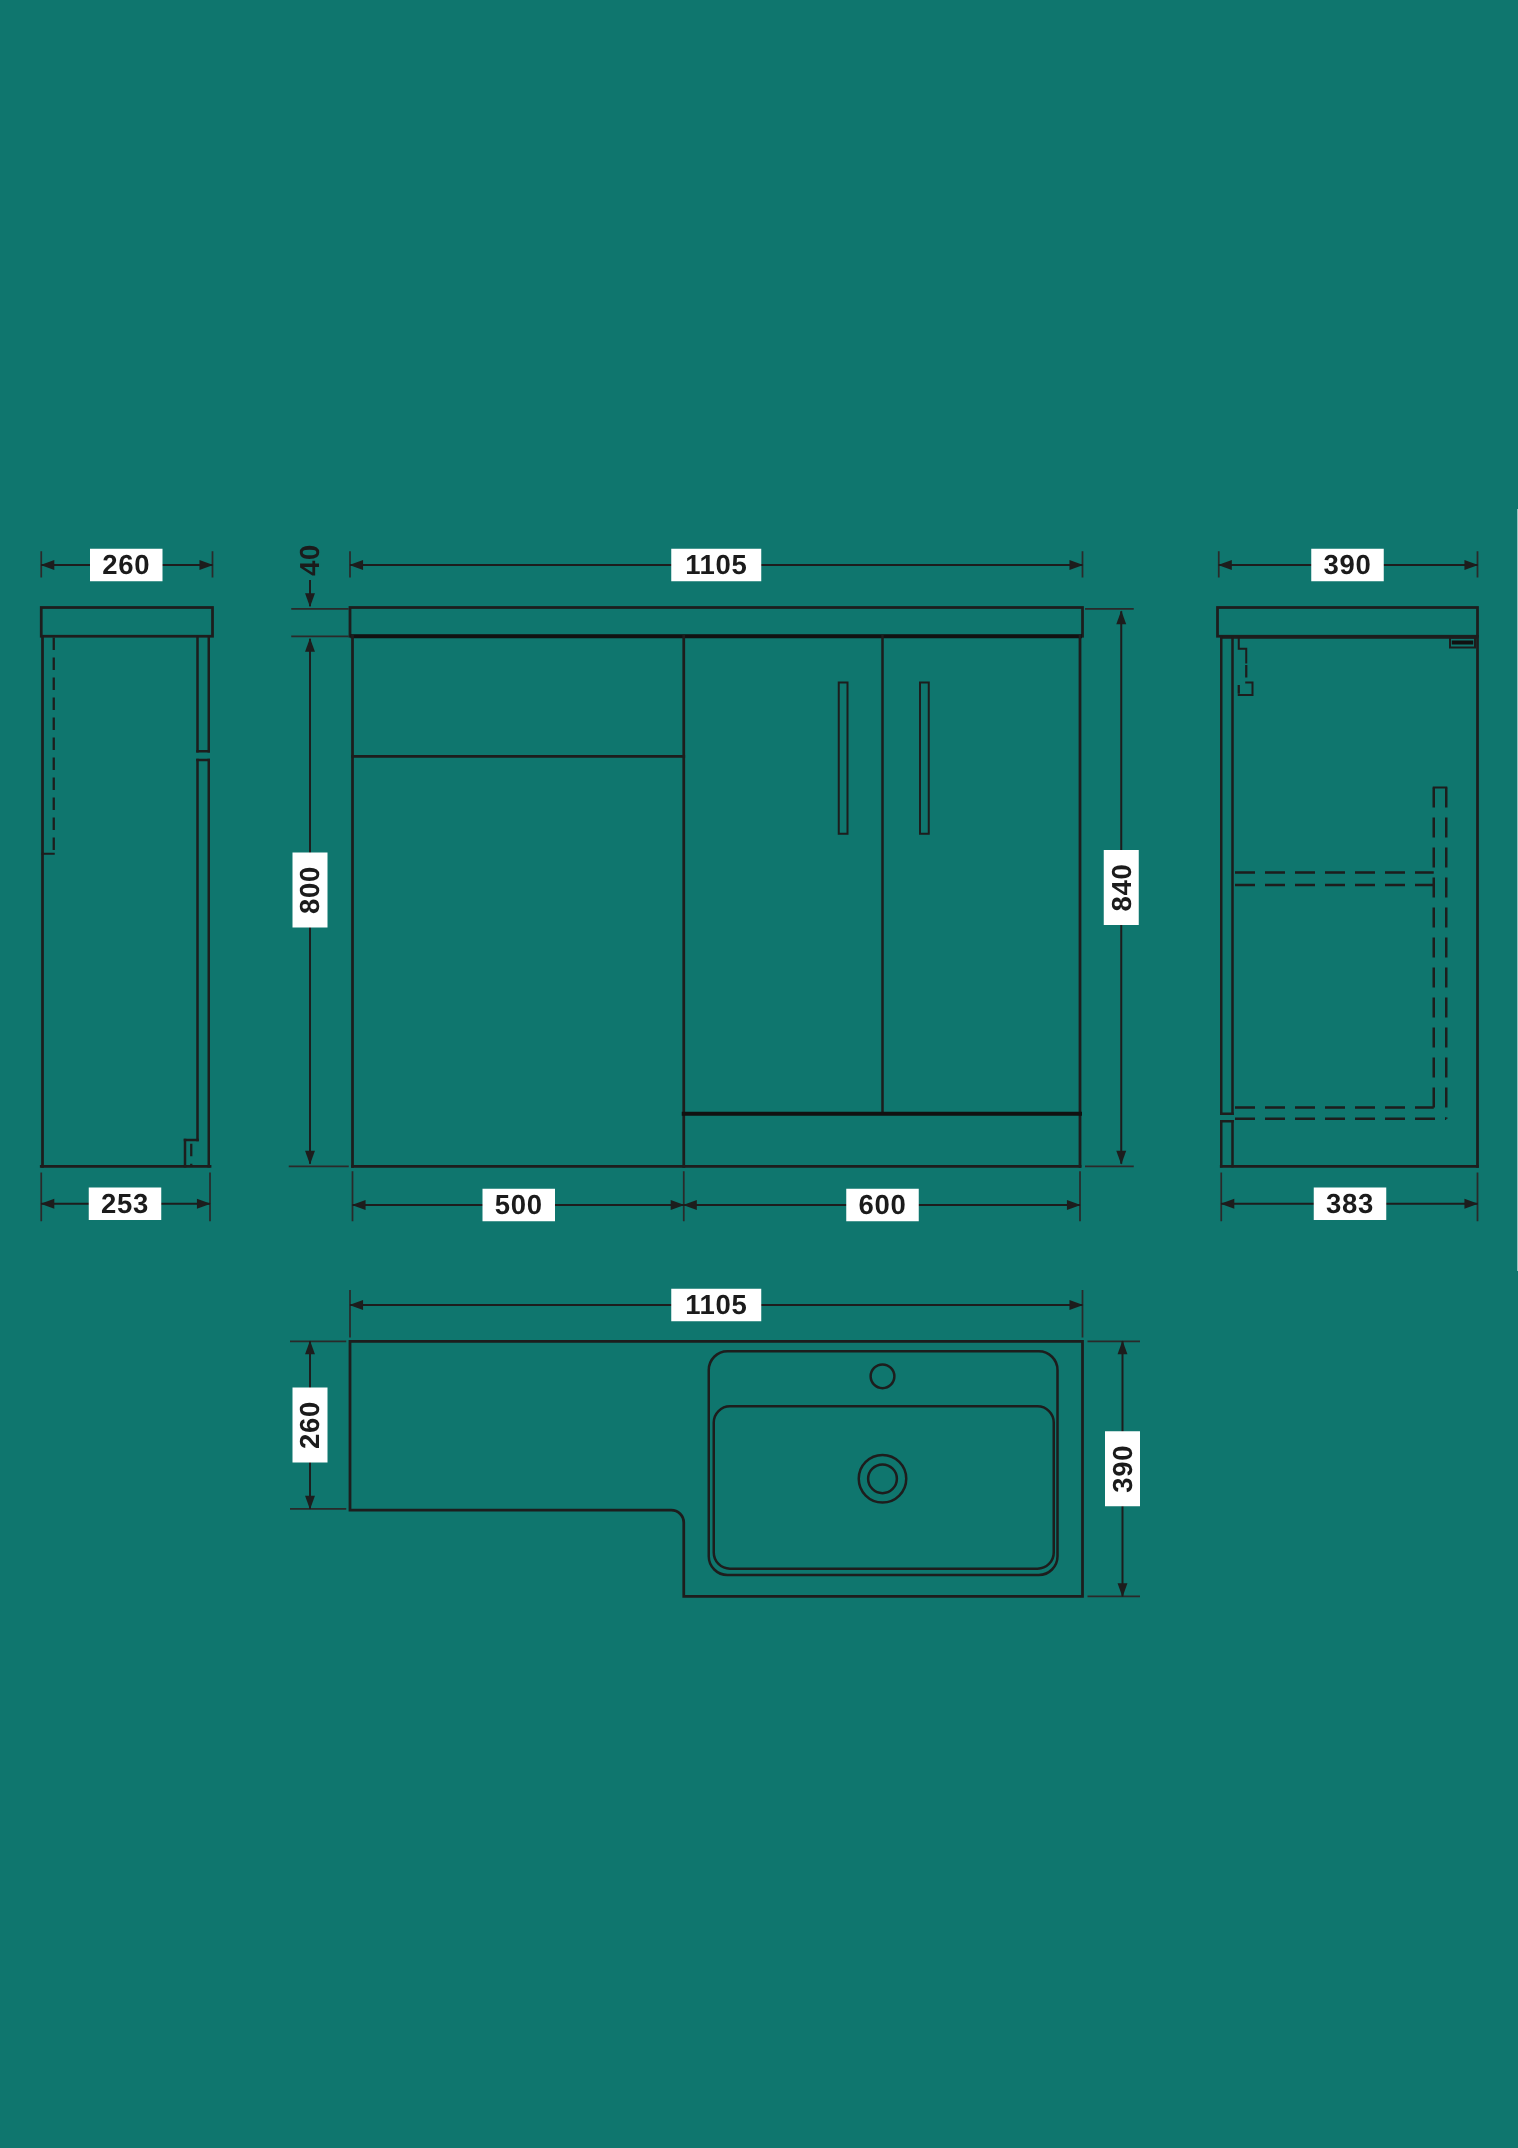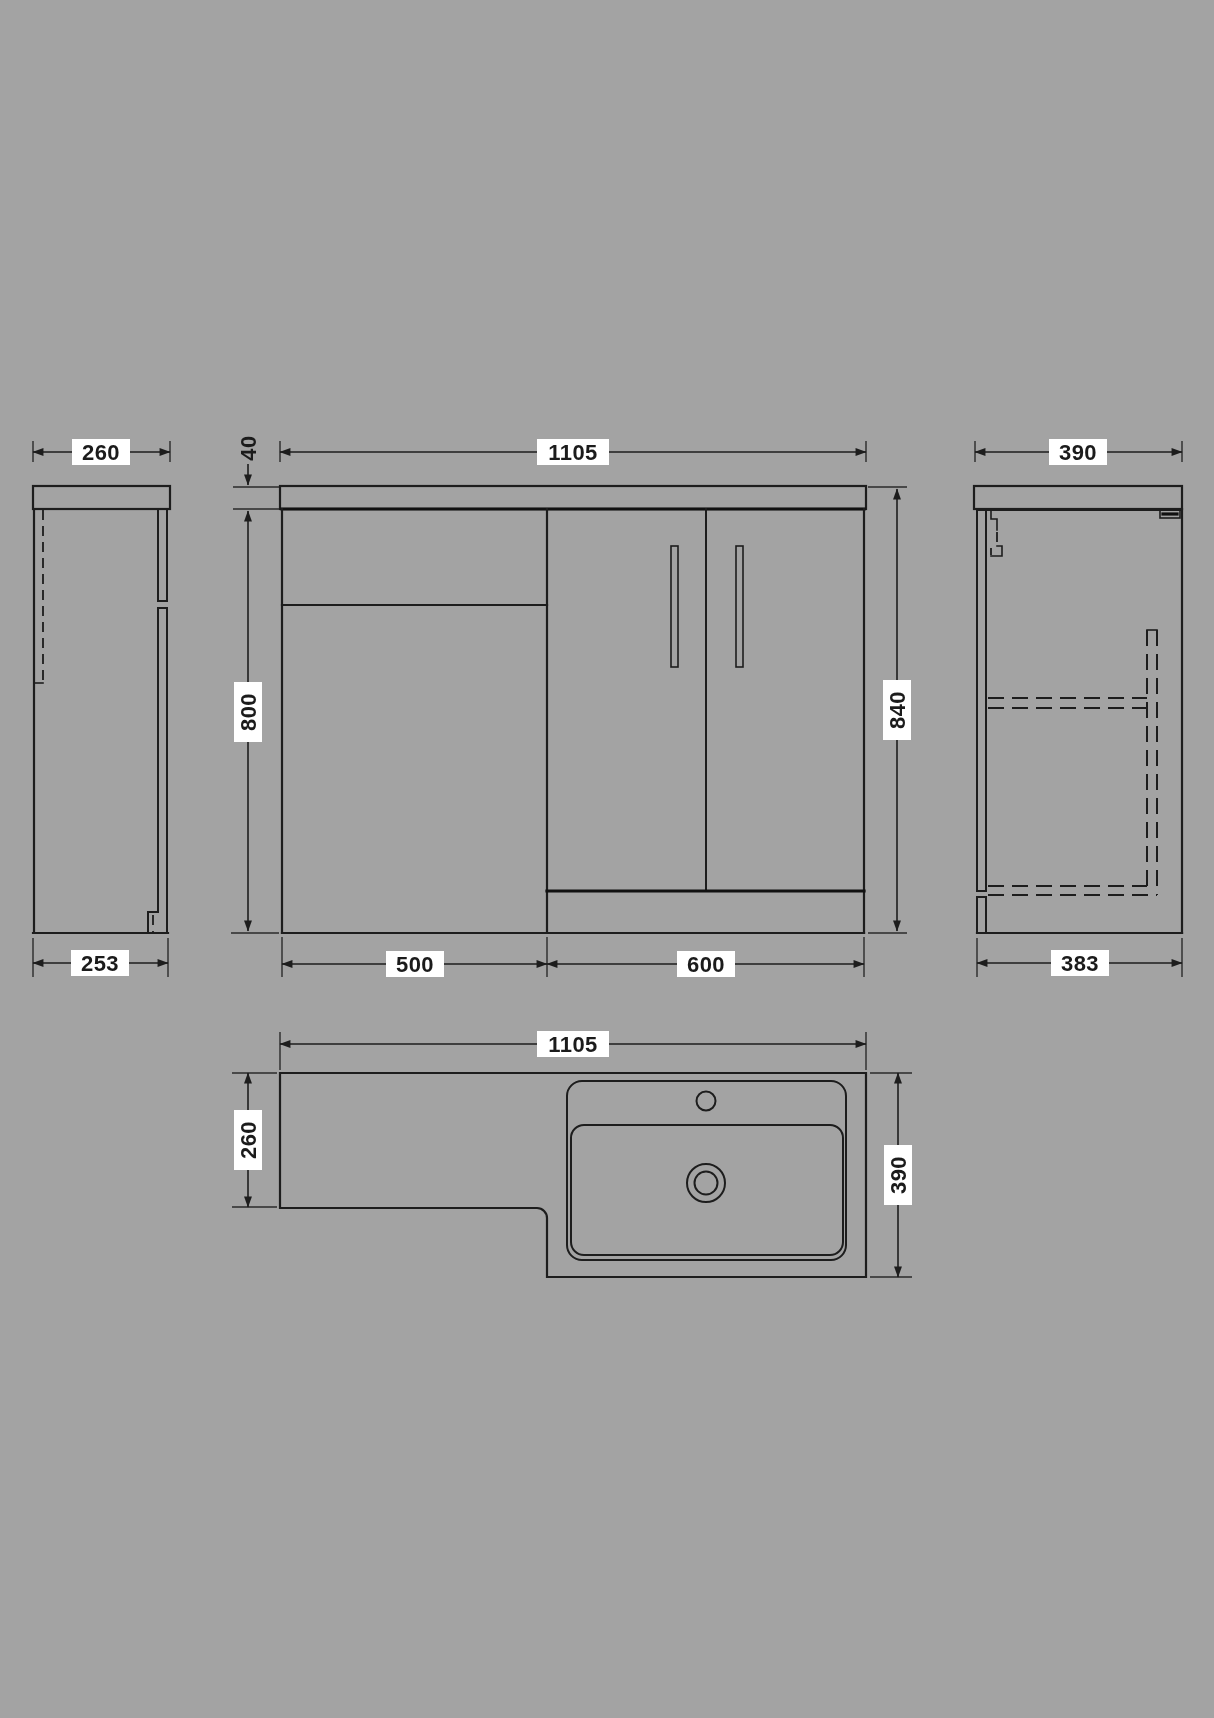--- a/index.html
+++ b/index.html
@@ -1,16 +1,16 @@
 <!DOCTYPE html>
 <html><head>
 <meta charset="utf-8">
 <style>
   html,body{margin:0;padding:0;background:#ffffff;}
-  .canvas{width:1214px;height:1718px;position:relative;background:#a3a3a3;overflow:hidden;}
+  .canvas{width:1214px;height:1718px;position:relative;background:#0f766e;overflow:hidden;}
   svg{display:block;}
   .ln{stroke:#1d1d1d;fill:none;stroke-width:2.2;stroke-linecap:square;}
   .ln-heavy{stroke:#111111;fill:none;stroke-width:3.2;stroke-linecap:square;}
   .ln-med{stroke:#1d1d1d;fill:none;stroke-width:2;stroke-linecap:square;}
   .ln-thin{stroke:#1d1d1d;fill:none;stroke-width:1.6;stroke-linecap:square;}
   .hid{stroke:#1d1d1d;fill:none;stroke-width:1.8;stroke-dasharray:10 6;}
   .hid-big{stroke:#1d1d1d;fill:none;stroke-width:2;stroke-dasharray:16 8;}
   .ext{stroke:#2a2a2a;fill:none;stroke-width:1.4;}
   .dimln{stroke:#1d1d1d;fill:none;stroke-width:1.6;}
   .lblbg{fill:#ffffff;stroke:none;}

